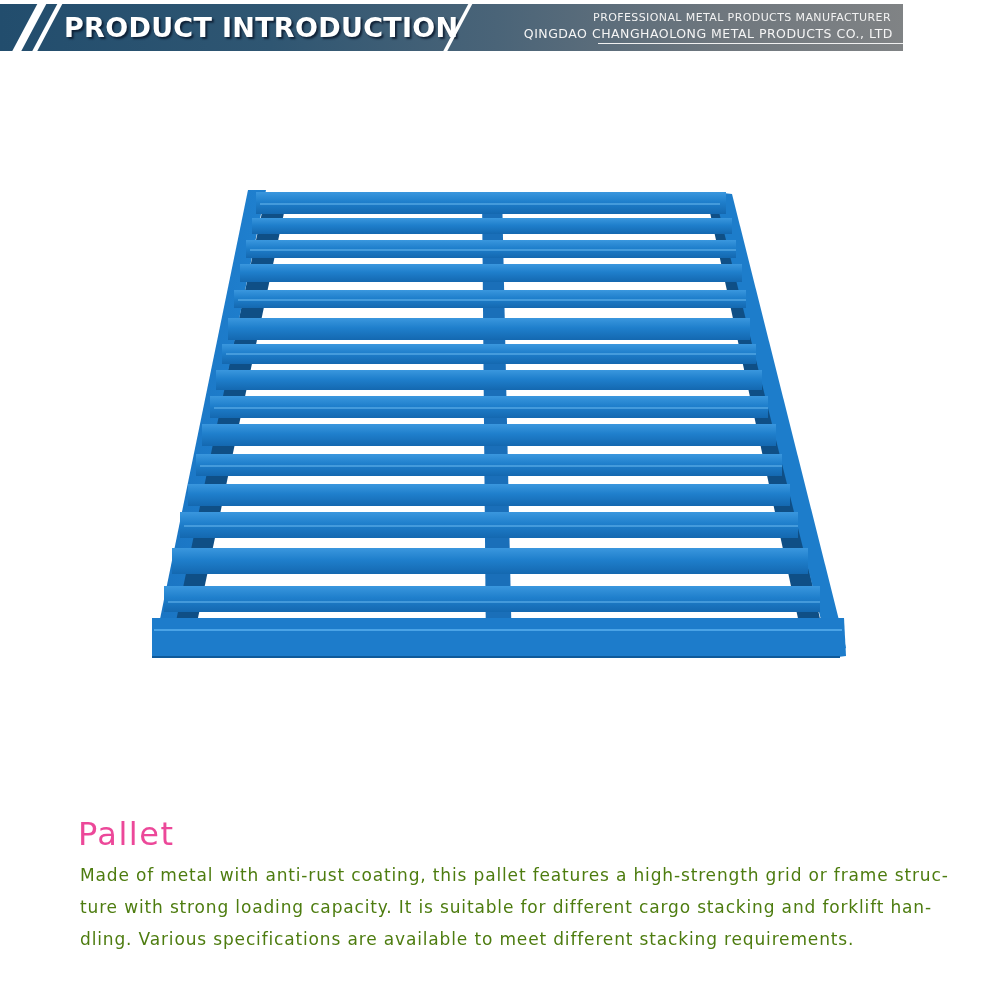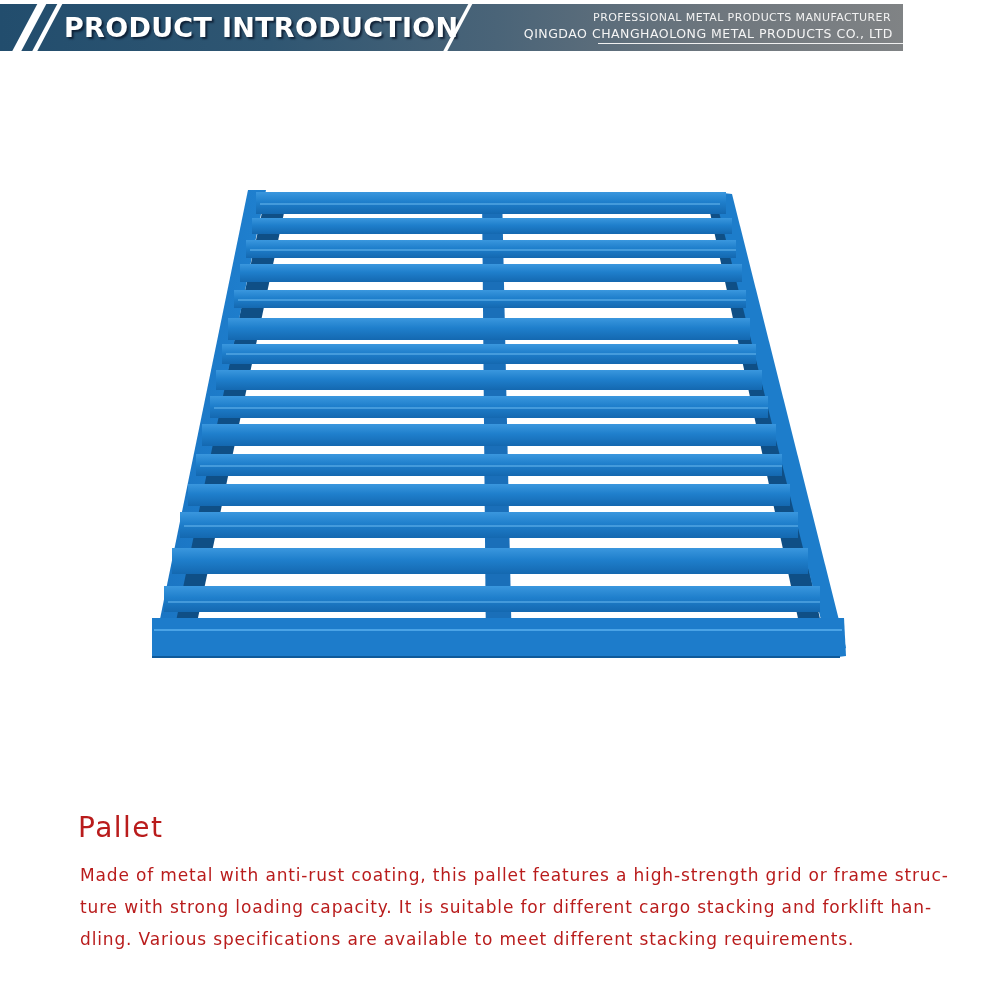--- a/index.html
+++ b/index.html
@@ -28,27 +28,27 @@
     .header-company {
       position: absolute; right: 10px; top: 22px;
       font-size: 12.5px; color: #f5f5f5; letter-spacing: 0.5px; white-space: nowrap; 
     }
     .header-rule { position: absolute; left: 598px; top: 39px; width: 393px; height: 1px; background: #f0f0f0; }
 
     .product-image { position: absolute; left: 140px; top: 178px; width: 720px; height: 492px; }
 
     .product-name {
       position: absolute; left: 78px; top: 788px;
-      font-family: "DejaVu Sans", sans-serif; font-size: 28px; color: #b91c1c;
+      font-family: "DejaVu Sans", sans-serif; font-size: 32px; color: #ec4899;
       letter-spacing: 1.5px; font-weight: normal;
     }
     .product-desc {
       position: absolute; left: 80px; top: 859px; width: 870px;
       font-family: "DejaVu Sans", sans-serif; font-size: 17px; line-height: 32px;
-      color: #b91c1c; letter-spacing: 0.85px;
+      color: #4d7c0f; letter-spacing: 0.85px;
     }
     .product-desc span { display: block; white-space: nowrap; }
   </style>
 </head>
 <body>
 
 <div class="header">
   <div class="slash s1"></div>
   <div class="slash s2"></div>
   <div class="header-title">PRODUCT INTRODUCTION</div>

